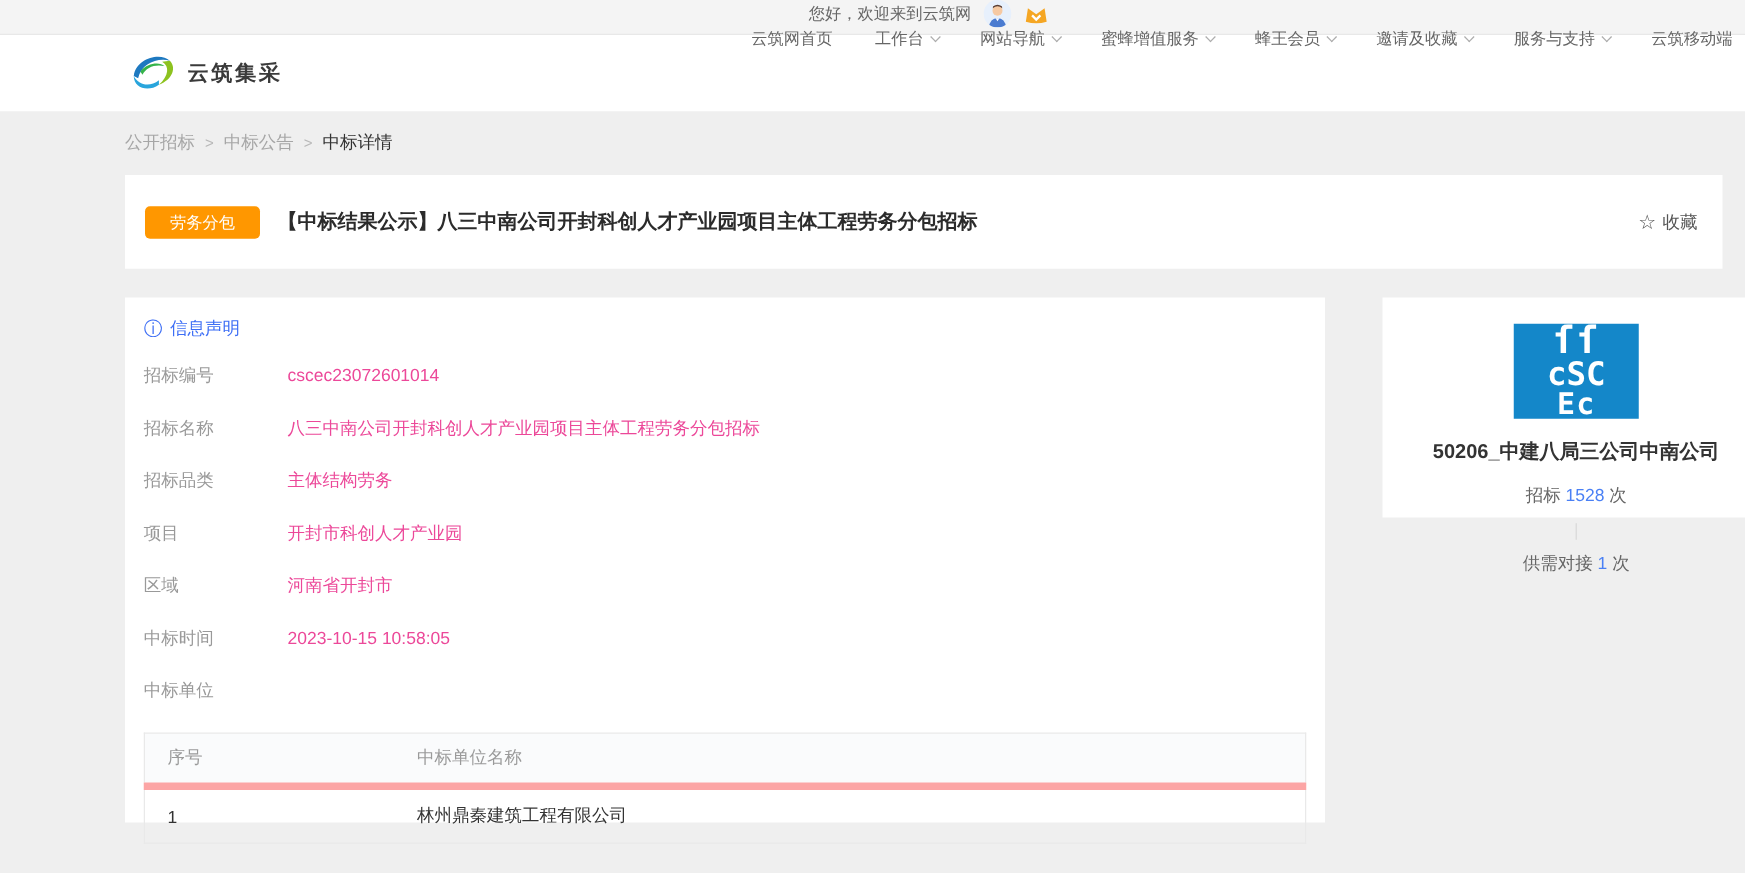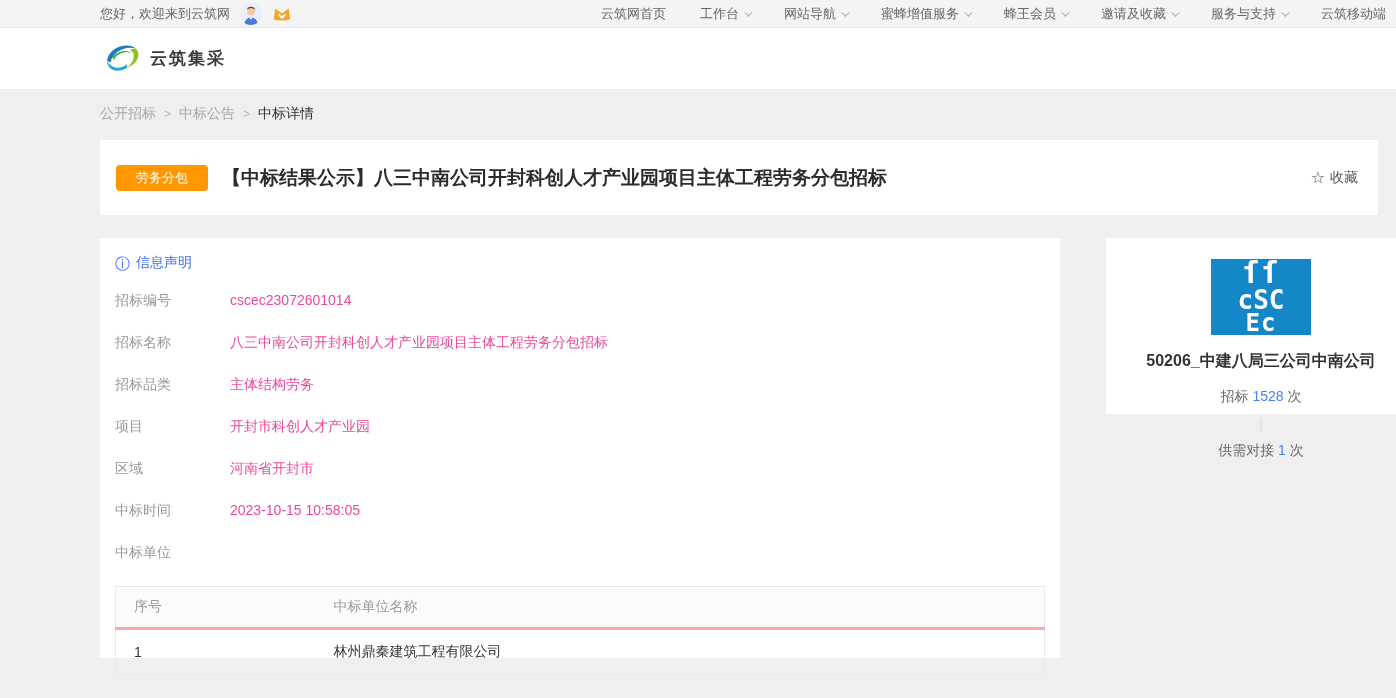--- a/index.html
+++ b/index.html
@@ -4,21 +4,21 @@
 <style>
   * { margin:0; padding:0; box-sizing:border-box; }
   html,body { width:1396px; height:698px; }
   body {
     font-family:"Liberation Sans","DejaVu Sans",sans-serif;
     background:#efefef; color:#333; overflow:hidden; position:relative;
   }
   
   .topbar {
     height:28px; background:#f4f4f4; border-bottom:1px solid #e8e8e8;
-    display:flex; align-items:center; padding:0 10px 0 100px; font-size:13px; color:#666;
+    display:flex; align-items:center; padding:0 10px 0 100px; font-size:13px; color:#666;flex-direction:column;
   }
   .topbar-left { display:flex; align-items:center; gap:10px; }
   .avatar {
     width:22px; height:22px; border-radius:50%; background:#e7f0fc; overflow:hidden;
     display:inline-flex; align-items:flex-end; justify-content:center; cursor:pointer;
   }
   .crown { width:20px; height:18px; display:inline-flex; align-items:center; cursor:pointer; }
   .topbar-menu { margin-left:auto; display:flex; align-items:center; gap:34px; }
   .menu-item { display:inline-flex; align-items:center; gap:5px; color:#666; cursor:pointer; white-space:nowrap; }
   .chev {
@@ -36,39 +36,39 @@
   .breadcrumb .link { cursor:pointer; }
   
   .title-card {
     position:absolute; left:100px; top:140px; width:1278px; height:75px; background:#fff;
     display:flex; align-items:center; padding:0 20px 0 16px;
   }
   .badge {
     background:#ff9700; color:#fff; font-size:13px; padding:4px 20px; border-radius:4px;
     white-space:nowrap; margin-right:14px;
   }
-  .page-title { font-size:19px; font-weight:700; color:#2b2b2b; flex:1; }
+  .page-title { font-size:16px; font-weight:700; color:#2b2b2b; flex:1; }
   .fav-btn { display:flex; align-items:center; gap:5px; color:#555; font-size:14px; cursor:pointer; white-space:nowrap; }
   .fav-btn .star { font-size:16px; color:#555; }
   
   .main-card {
     position:absolute; left:100px; top:238px; width:960px; height:420px; background:#fff;
     padding:16px 15px 0 15px;
   }
   .section-title { color:#3d6ef5; font-size:14px; display:flex; align-items:center; gap:6px; }
   .info-glyph { font-size:15px; line-height:1; }
   .fields { margin-top:20px; }
   .field-row { display:flex; font-size:14px; margin-bottom:24px; }
   .field-label { width:115px; color:#999; flex:0 0 115px; }
   .field-value { color:#ec4899; }
   
   .win-table { width:930px; border:1px solid #e9e9e9; border-collapse:collapse; font-size:14px; margin-top:6px; }
   .win-table th {
     background:#fafbfc; color:#9a9a9a; font-weight:400; text-align:left; height:42px;
-    padding-left:18px; border-bottom:3px solid #fca5a5;
+    padding-left:18px; border-bottom:6px solid #fca5a5;
   }
   .win-table td { height:46px; padding-left:18px; color:#333; }
   .col-index { width:200px; }
   
   .company-card {
     position:absolute; left:1068px; top:238px; width:310px; height:176px; background:#fff;
     display:flex; flex-direction:column; align-items:center;margin-left:38px;
   }
   .cscec-logo {
     margin-top:21px; width:100px; height:97px; background:#1487c9; color:#fff;

